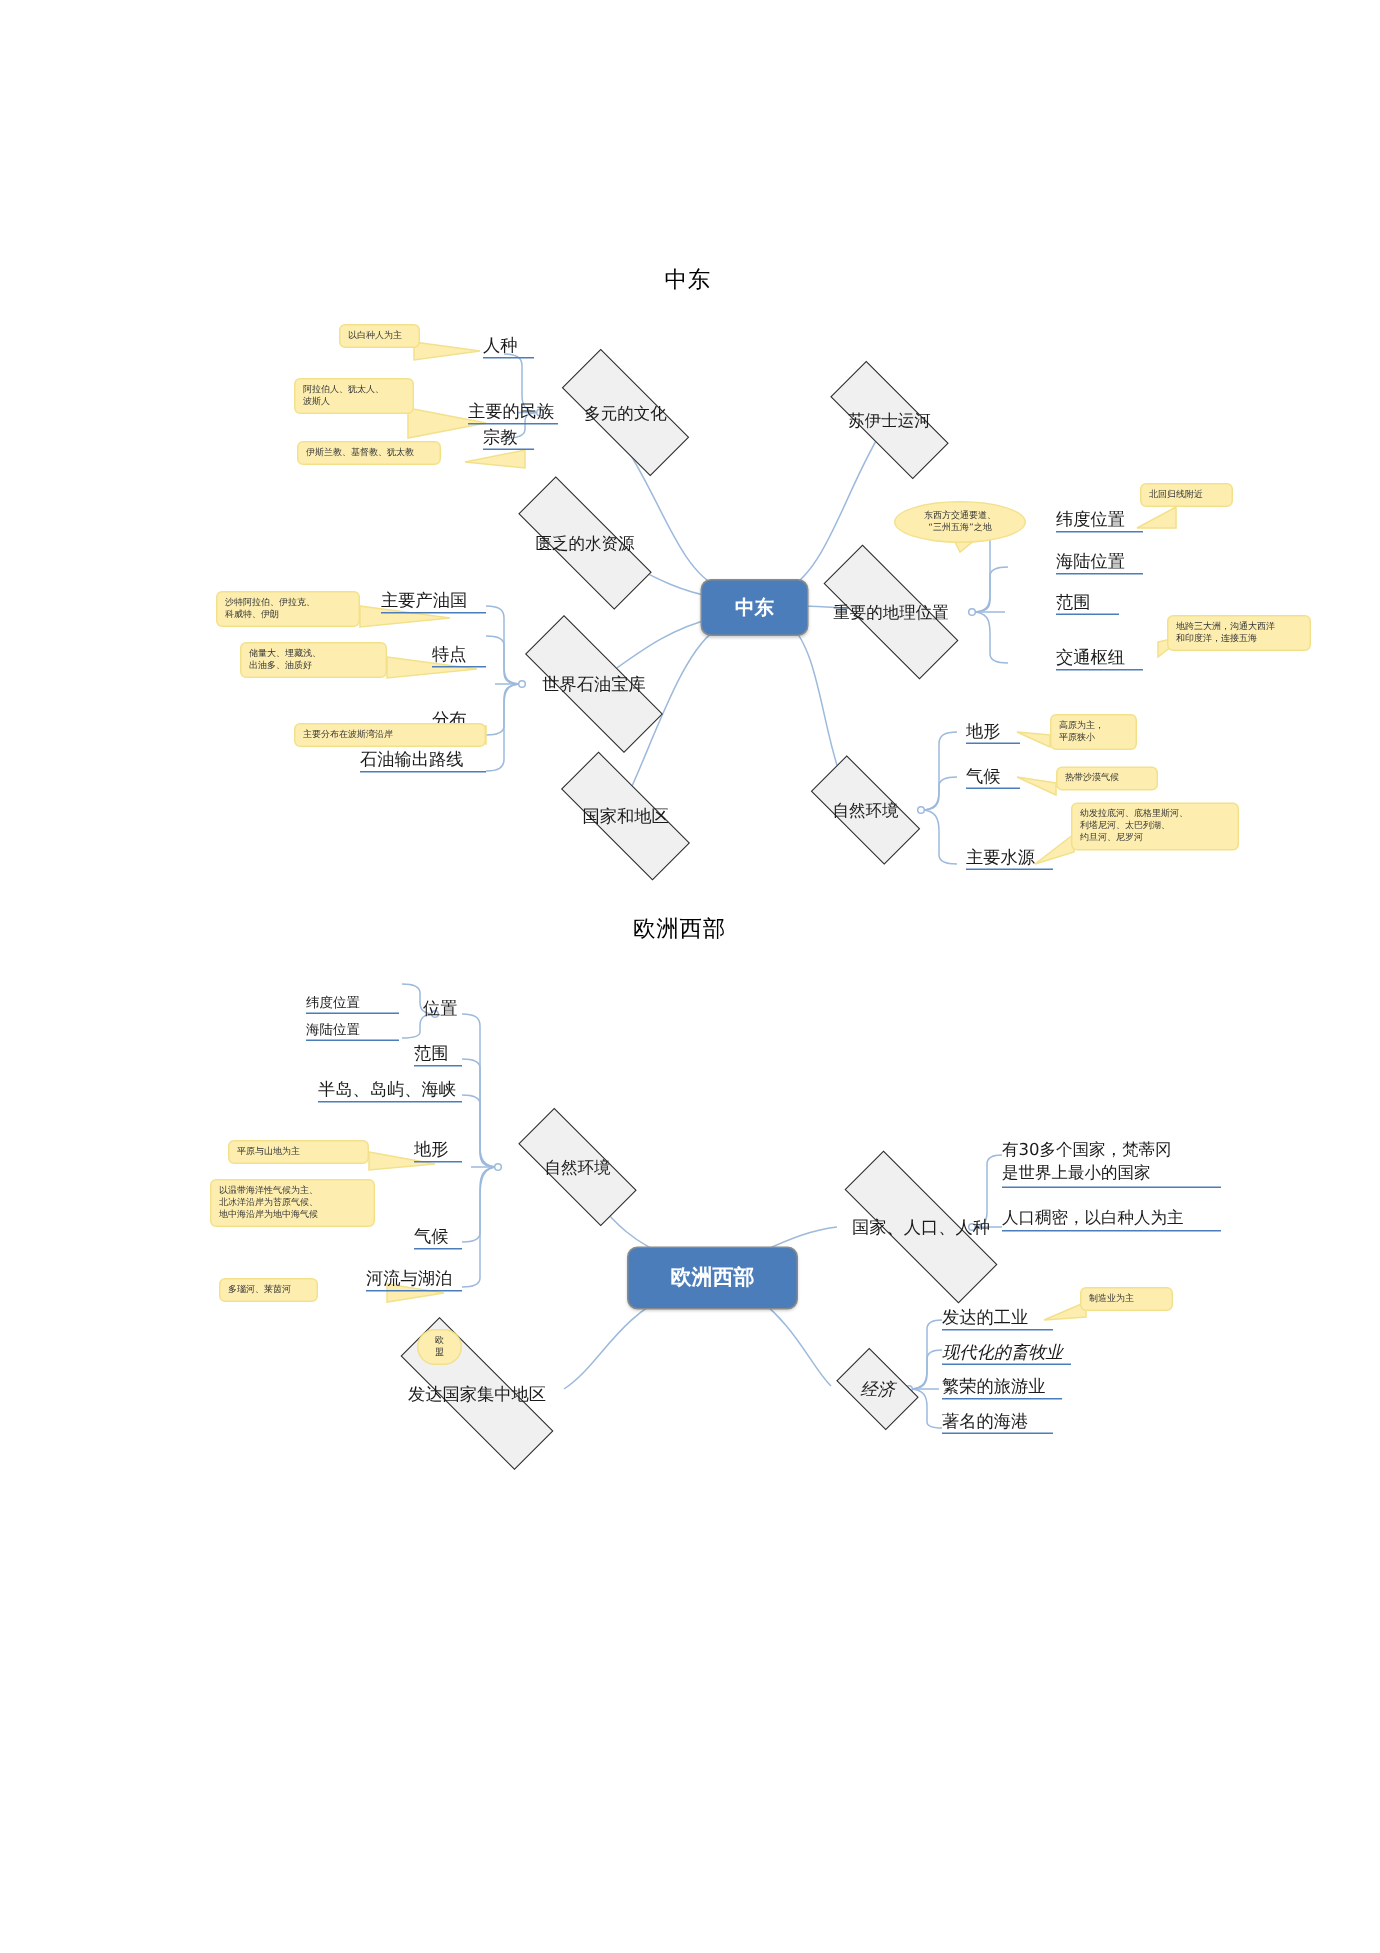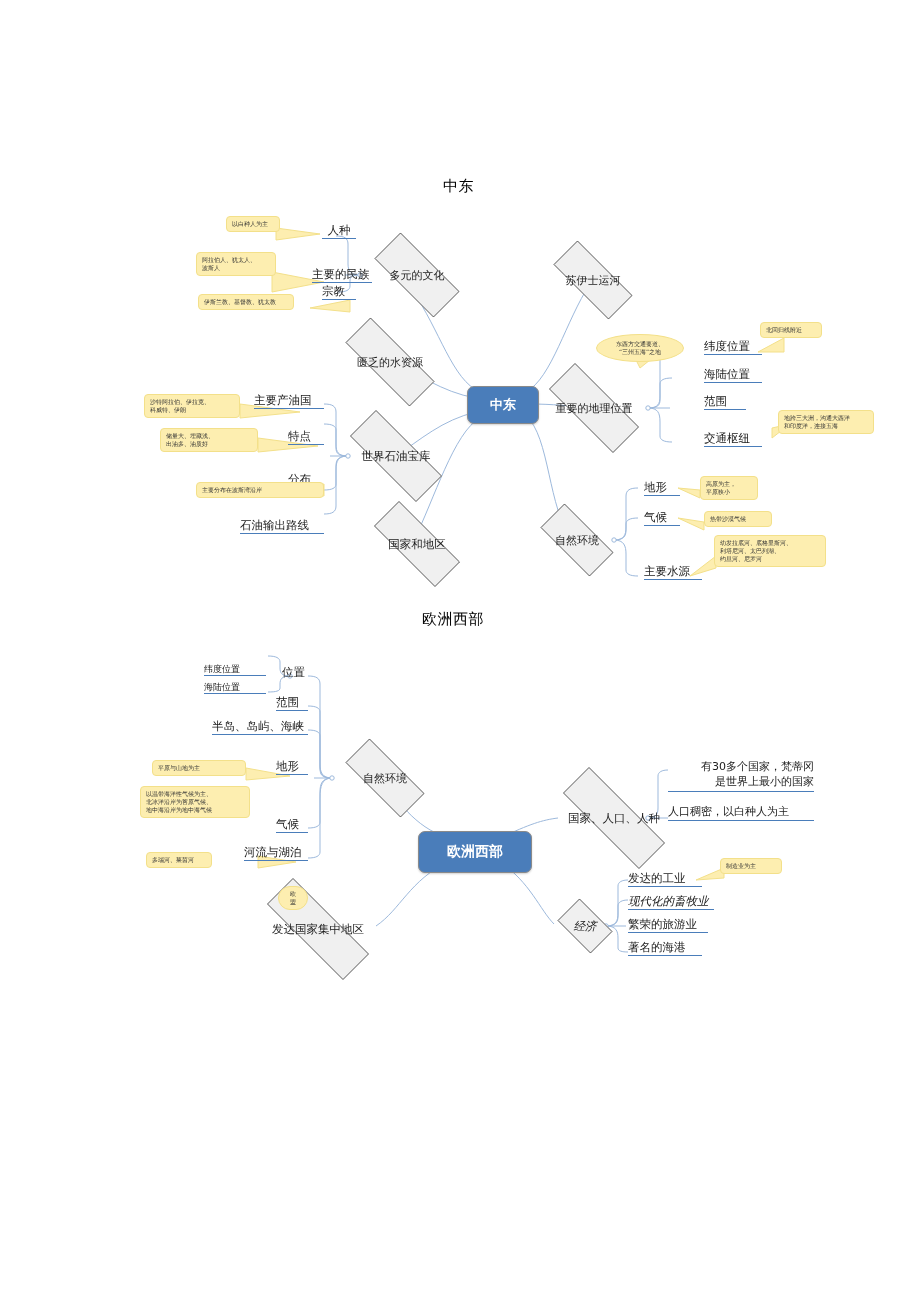--- a/index.html
+++ b/index.html
@@ -179,33 +179,33 @@
   <div class="diamond" style="left:530px;top:382px;width:128px;height:52px;font-size:11px;">
     <div class="dshape"></div>
     <div class="dlabel">重要的地理位置</div>
   </div>
 
   <div class="diamond" style="left:528px;top:516px;width:98px;height:48px;font-size:11px;">
     <div class="dshape"></div>
     <div class="dlabel">自然环境</div>
   </div>
 
-  <div class="leaf" style="left:322px;top:224px;font-size:11.5px;width:34px;text-align:center;">人种</div>
+  <div class="leaf" style="left:322px;top:224px;font-size:11.5px;width:34px;">人种</div>
   <div class="leaf" style="left:312px;top:268px;font-size:11.5px;width:60px;">主要的民族</div>
   <div class="leaf" style="left:322px;top:285px;font-size:11.5px;width:34px;">宗教</div>
 
   <div class="note" style="left:226px;top:216px;width:54px;font-size:6px;">以白种人为主</div>
   <div class="note" style="left:196px;top:252px;width:80px;font-size:6px;">阿拉伯人、犹太人、
 波斯人</div>
   <div class="note" style="left:198px;top:294px;width:96px;font-size:6px;">伊斯兰教、基督教、犹太教</div>
 
   <div class="leaf" style="left:254px;top:394px;font-size:11.5px;width:70px;">主要产油国</div>
   <div class="leaf" style="left:288px;top:430px;font-size:11.5px;width:36px;">特点</div>
   <div class="leaf" style="left:288px;top:473px;font-size:11.5px;width:36px;">分布</div>
-  <div class="leaf" style="left:240px;top:519px;font-size:11.5px;width:84px;">石油输出路线</div>
+  <div class="leaf" style="left:240px;top:500px;font-size:11.5px;width:84px;">石油输出路线</div>
 
   <div class="note" style="left:144px;top:394px;width:96px;font-size:6px;">沙特阿拉伯、伊拉克、
 科威特、伊朗</div>
   <div class="note" style="left:160px;top:428px;width:98px;font-size:6px;">储量大、埋藏浅、
 出油多、油质好</div>
   <div class="note" style="left:196px;top:482px;width:128px;font-size:6px;">主要分布在波斯湾沿岸</div>
 
   <div class="note oval" style="left:596px;top:334px;width:88px;font-size:6px;">东西方交通要道、
 “三州五海”之地</div>
 
@@ -264,21 +264,21 @@
   <div class="leaf" style="left:276px;top:760px;font-size:11.5px;width:32px;">地形</div>
   <div class="leaf" style="left:276px;top:818px;font-size:11.5px;width:32px;">气候</div>
   <div class="leaf" style="left:244px;top:846px;font-size:11.5px;width:64px;">河流与湖泊</div>
 
   <div class="note" style="left:152px;top:760px;width:94px;font-size:6px;">平原与山地为主</div>
   <div class="note" style="left:140px;top:786px;width:110px;font-size:6px;">以温带海洋性气候为主、
 北冰洋沿岸为苔原气候、
 地中海沿岸为地中海气候</div>
   <div class="note" style="left:146px;top:852px;width:66px;font-size:6px;">多瑙河、莱茵河</div>
 
-  <div class="leaf plain" style="left:668px;top:760px;font-size:11px;white-space:pre-line;line-height:1.35;border-bottom:1.6px solid #4a7dba;width:146px;text-align:right;">有30多个国家，梵蒂冈
+  <div class="leaf plain" style="left:668px;top:760px;font-size:11px;white-space:pre-line;line-height:1.35;border-bottom:1.6px solid #4a7dba;width:146px;">有30多个国家，梵蒂冈
 是世界上最小的国家</div>
   <div class="leaf" style="left:668px;top:806px;font-size:11px;width:146px;">人口稠密，以白种人为主</div>
 
   <div class="leaf" style="left:628px;top:872px;font-size:11.5px;width:74px;">发达的工业</div>
   <div class="leaf" style="left:628px;top:895px;font-size:11.5px;width:86px;font-style:italic;">现代化的畜牧业</div>
   <div class="leaf" style="left:628px;top:918px;font-size:11.5px;width:80px;">繁荣的旅游业</div>
   <div class="leaf" style="left:628px;top:941px;font-size:11.5px;width:74px;">著名的海港</div>
 
   <div class="note" style="left:720px;top:858px;width:62px;font-size:6px;">制造业为主</div>
 

